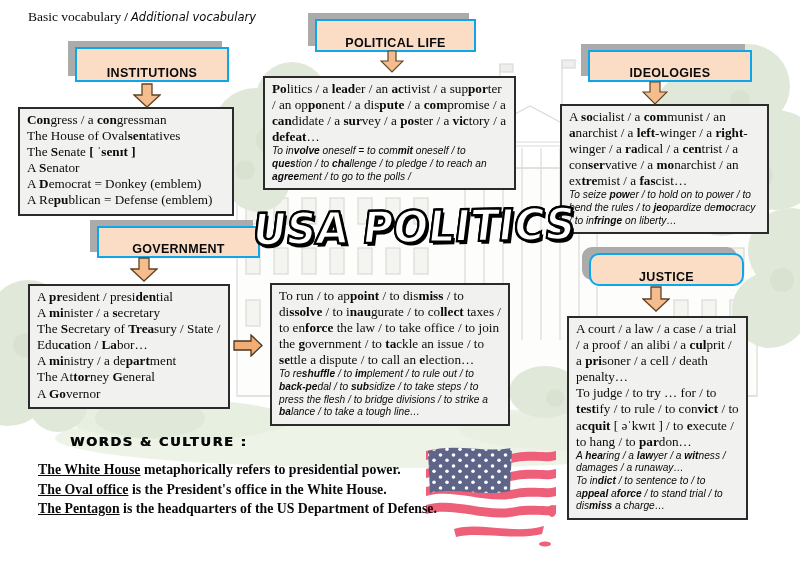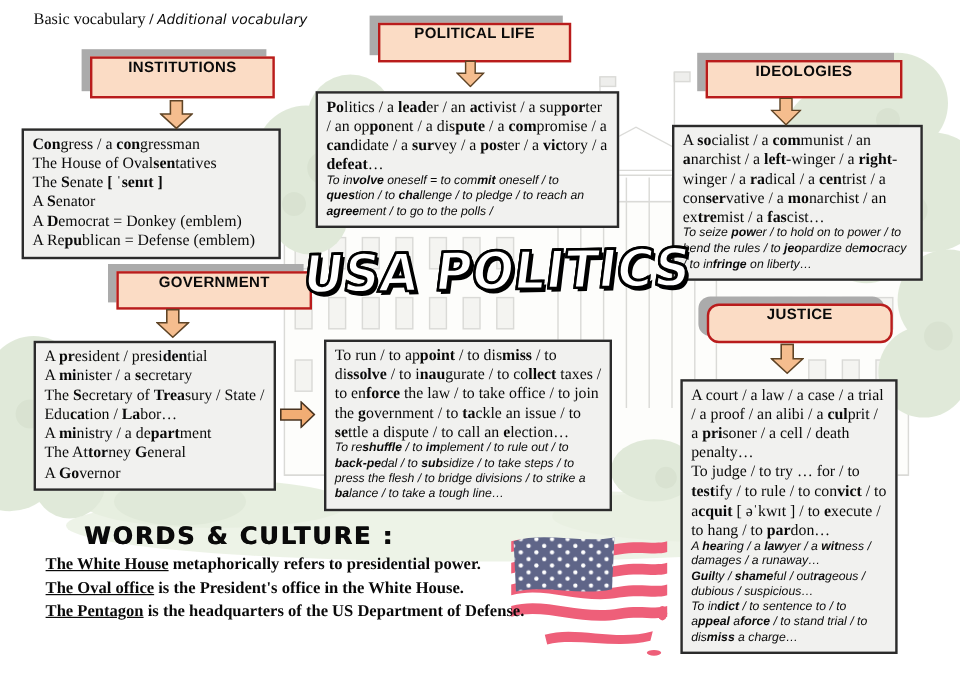--- a/index.html
+++ b/index.html
@@ -13,38 +13,38 @@
   }
   html,body{margin:0;padding:0;background:#fff;}
   .page{position:relative;width:800px;height:566px;background:#ffffff;overflow:hidden;
         font-family:"Liberation Serif","DejaVu Serif",serif;color:var(--ink);}
   .bg{position:absolute;left:0;top:0;z-index:0;}
   .legend{position:absolute;left:28px;top:7px;z-index:3;white-space:nowrap;}
   .lg-serif{font:13.5px "Liberation Serif",serif;}
   .lg-sep{font:bold 13px "Liberation Serif",serif;padding:0 3px;}
   .lg-italic{font:italic 11.5px "DejaVu Sans",sans-serif;}
   .hdr{position:absolute;z-index:3;background:var(--header-fill);
-       border:2px solid #b91c1c;box-shadow:-7px -6px 0 var(--shadow);
-       display:flex;align-items:flex-start;justify-content:center;
+       border:2px solid #0ea5e9;box-shadow:-7px -6px 0 var(--shadow);
+       display:flex;align-items:flex-end;justify-content:center;
        font:bold 12.5px "Liberation Sans","DejaVu Sans",sans-serif;letter-spacing:.3px;}
   .arrow{position:absolute;z-index:3;}
   .box{position:absolute;z-index:2;background:var(--box-fill);
        border:2px solid #2b2b2b;padding:3px 7px 5px 7px;box-sizing:border-box;}
   .box p{margin:0;}
   .serifp{font:13.2px/1.22 "Liberation Serif","DejaVu Serif",serif;}
   .italp{font:italic 10.2px/1.24 "Liberation Sans","DejaVu Sans",sans-serif;margin-top:1px;}
   .sb{font-weight:bold;}
   .su{text-decoration:underline;}
   .usa-title{position:absolute;left:256px;top:204px;width:300px;z-index:3;
        font-family:"DejaVu Sans",sans-serif;font-weight:bold;font-size:44px;
        color:#fff;-webkit-text-stroke:2.2px #000;white-space:nowrap;
        transform:skewX(-8deg) scaleX(.94) rotate(-1deg);transform-origin:left top;
        text-shadow:3px 3px 0 #000,1px 1px 0 #000,-1px -1px 0 #000,1px -1px 0 #000,-1px 1px 0 #000;}
   .culture-hdr{position:absolute;left:70px;top:434px;z-index:3;
-       font-family:"DejaVu Sans",sans-serif;font-weight:bold;font-size:20px;
+       font-family:"DejaVu Sans",sans-serif;font-weight:bold;font-size:13px;
        letter-spacing:1.6px;text-shadow:.6px 0 0 currentColor;}
   .culture{position:absolute;left:38px;top:460px;width:440px;z-index:3;
        font:bold 13.8px/1.42 "Liberation Serif",serif;}
   .culture p{margin:0;}
   .flag{position:absolute;left:424px;top:441px;z-index:2;}
 </style>
 </head>
 <body>
 
 <div class="page">
@@ -245,21 +245,20 @@
 
   <div class="box" style="left:270px;top:283px;width:240px;">
     <p class="serifp"><span>To run / to ap</span><span class="sb">point</span><span> / to dis</span><span class="sb">miss</span><span> / to di</span><span class="sb">ssolve</span><span> / to i</span><span class="sb">nau</span><span>gurate / to co</span><span class="sb">llect</span><span> taxes / to en</span><span class="sb">force</span><span> the law / to take office / to join the </span><span class="sb">g</span><span>overnment / to </span><span class="sb">ta</span><span>ckle an issue / to </span><span class="sb">se</span><span>ttle a dispute / to call an </span><span class="sb">e</span><span>lection…</span></p>
     <p class="italp"><span>To re</span><span class="sb">shuffle</span><span> / to </span><span class="sb">im</span><span>plement / to rule out / to </span><span class="sb">back-pe</span><span>dal / to </span><span class="sb">sub</span><span>sidize / to take steps / to press the flesh / to bridge divisions / to strike a </span><span class="sb">ba</span><span>lance / to take a tough line…</span></p>
   </div>
 
   <div class="box" style="left:567px;top:316px;width:181px;">
     <p class="serifp"><span>A court / a law / a case / a trial / a proof / an alibi / a </span><span class="sb">cul</span><span>prit / a </span><span class="sb">pri</span><span>soner / a cell / death penalty…</span></p>
     <p class="serifp"><span>To judge / to try … for / to </span><span class="sb">test</span><span>ify / to rule / to con</span><span class="sb">vict</span><span> / to a</span><span class="sb">cquit</span><span> [ əˈkwɪt ] / to </span><span class="sb">e</span><span>xecute / to hang / to </span><span class="sb">par</span><span>don…</span></p>
     <p class="italp"><span>A </span><span class="sb">hea</span><span>ring / a </span><span class="sb">law</span><span>yer / a </span><span class="sb">wit</span><span>ness / damages / a runaway…</span></p>
-    <p class="italp"><span class="sb">Guil</span><span>ty / </span><span class="sb">shame</span><span>ful / out</span><span class="sb">ra</span><span>geous / dubious / suspicious…</span></p>
     <p class="italp"><span>To in</span><span class="sb">dict</span><span> / to sentence to / to a</span><span class="sb">ppeal</span><span> a</span><span class="sb">force</span><span> / to stand trial / to dis</span><span class="sb">miss</span><span> a charge…</span></p>
   </div>
 
   <div class="usa-title">USA POLITICS</div>
 
   <div class="culture-hdr">WORDS &amp; CULTURE :</div>
   <div class="culture">
     <p><span class="su">The White House</span><span> metaphorically refers to presidential power.</span></p>
     <p><span class="su">The Oval office</span><span> is the President's office in the White House.</span></p>
     <p><span class="su">The Pentagon</span><span> is the headquarters of the US Department of Defense.</span></p>

